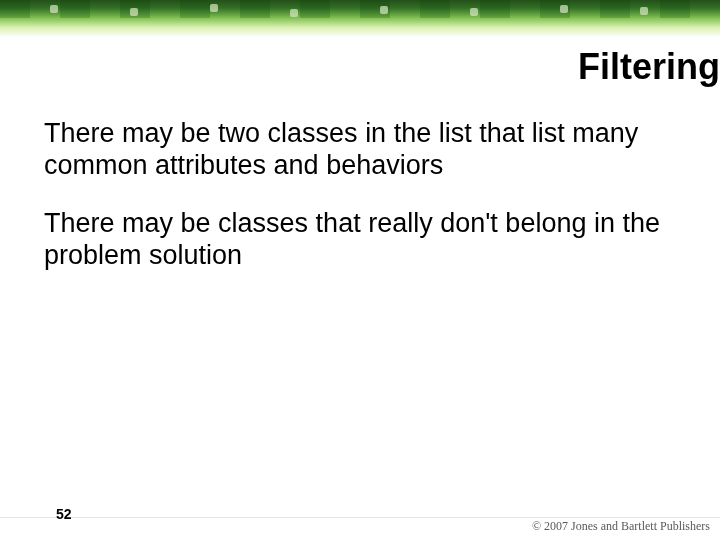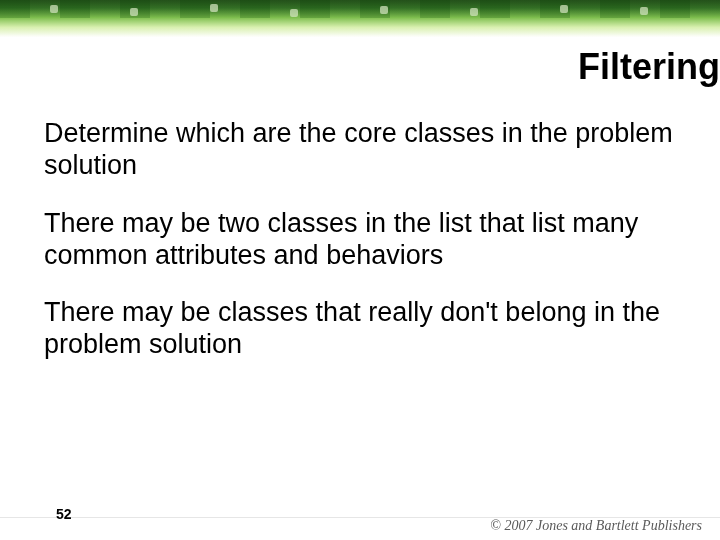--- a/index.html
+++ b/index.html
@@ -70,25 +70,24 @@
   .pagenum {
     position: absolute;
     left: 56px;
     bottom: 18px;
     font-size: 14px;
     font-weight: bold;
     color: #000;
   }
   .copyright {
     position: absolute;
-    right: 18px;
+    right: 10px;
     bottom: 6px;
-    font-size: 14px;
+    font-size: 12px;
     color: #5a5a5a;
-    font-style: italic;
     font-family: Georgia, 'Times New Roman', serif;
   }
   .footer-line {
     position: absolute;
     left: 0; right: 0;
     bottom: 22px;
     height: 1px;
     background: #e6e6e6;
   }
 </style>
@@ -104,20 +103,19 @@
     <span style="left:340px; top:4px;"></span>
     <span style="left:430px; top:6px;"></span>
     <span style="left:520px; top:3px;"></span>
     <span style="left:600px; top:5px;"></span>
   </div>
 </div>
 
 <div class="title">Filtering</div>
 
 <div class="content">
-  <div class="para">Determine which are the core classes in the problem solution</div>
   <div class="para">There may be two classes in the list that list many common attributes and behaviors</div>
   <div class="para">There may be classes that really don't belong in the problem solution</div>
 </div>
 
 <div class="footer-line"></div>
 <div class="pagenum">52</div>
 <div class="copyright">© 2007 Jones and Bartlett Publishers</div>
 
 </body></html>

